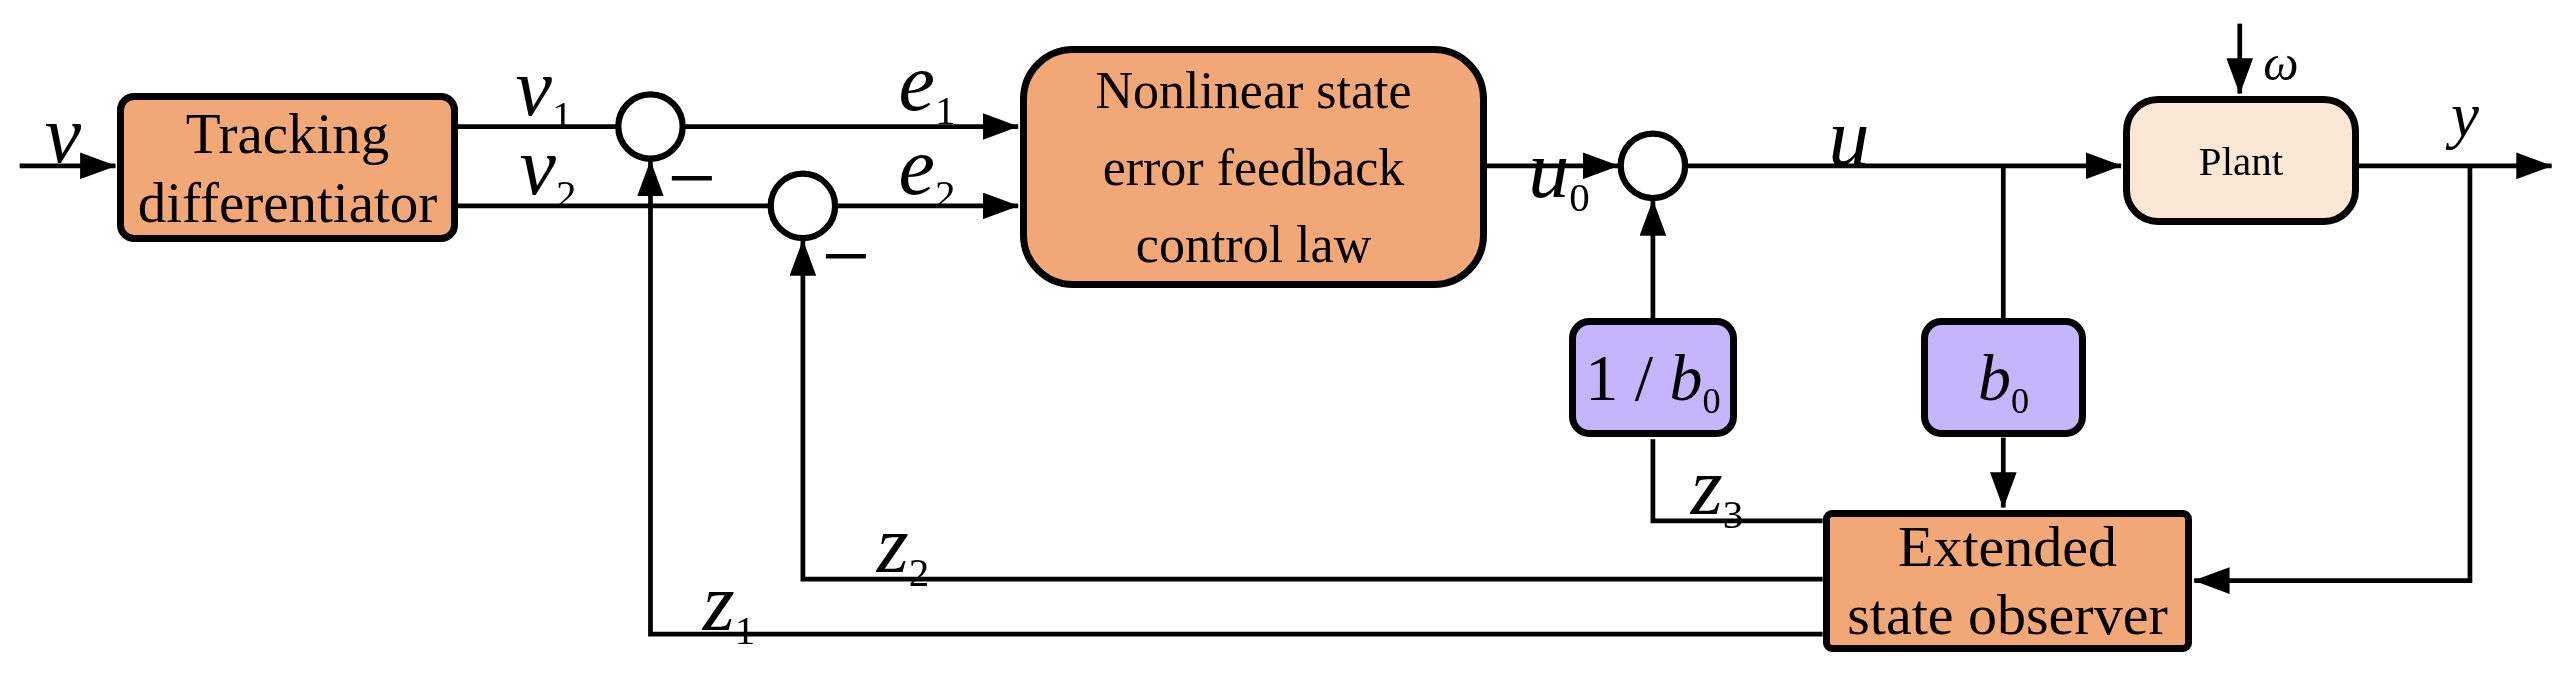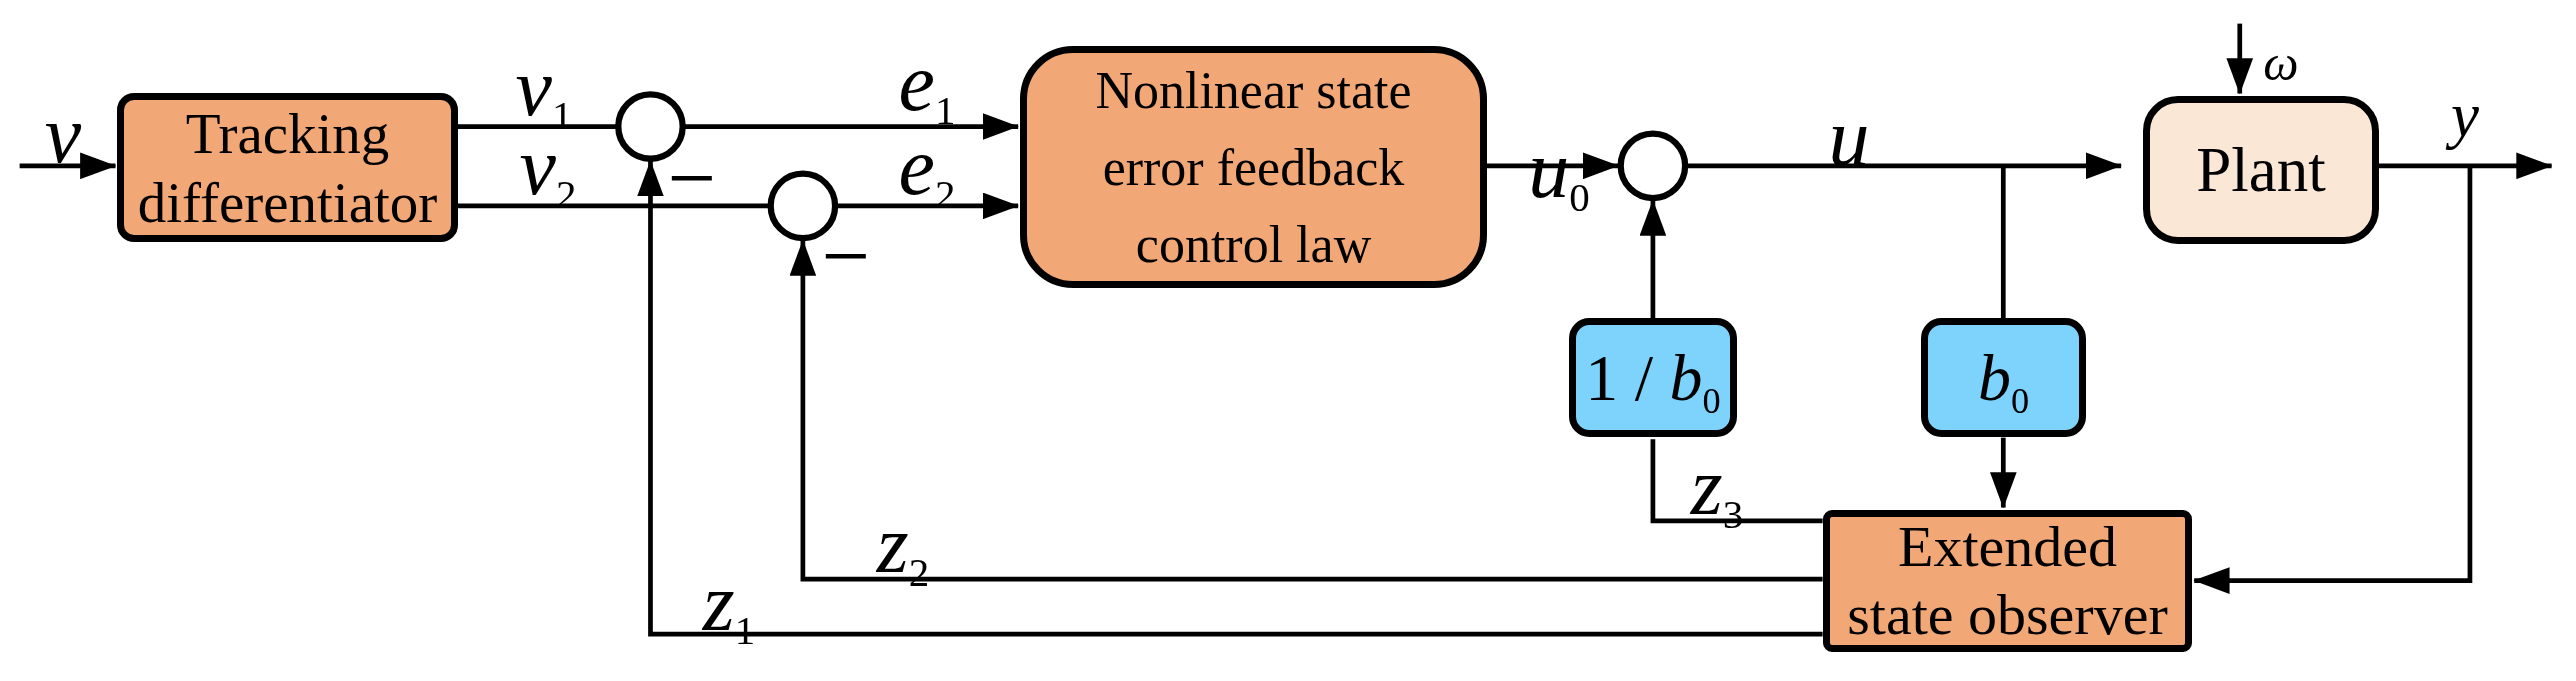--- a/index.html
+++ b/index.html
@@ -33,25 +33,25 @@
     border: 7px solid #000000;
     display: flex;
     flex-direction: column;
     align-items: center;
     justify-content: center;
     text-align: center;
     white-space: nowrap;
   }
   .block.orange { background: #F2A876; }
   .block.peach  { background: #FBE7D5; }
-  .block.green  { background: #7dd3fc; }
+  .block.green  { background: #c4b5fd; }
 
   .block.td    { left: 117px;  top: 93px; width: 341px; height: 149px; border-radius: 17px; font-size: 57px; line-height: 69px; }
   .block.nlsef { left: 1020px; top: 46px;  width: 467px; height: 242px; border-radius: 53px; font-size: 52px; line-height: 77px; }
-  .block.plant { left: 2123px; top: 96px; width: 236px; height: 148px; border-radius: 35px; font-size: 63px; margin-left: 20px; }
+  .block.plant { left: 2123px; top: 96px; width: 236px; height: 129px; border-radius: 35px; font-size: 41px; }
   .block.eso   { left: 1823px; top: 510px; width: 369px; height: 142px; border-radius: 9px; font-size: 58px; line-height: 68px; }
   .block.ginv  { left: 1569px; top: 318px; width: 168px; height: 119px; border-radius: 20.4px; font-size: 66px; }
   .block.gb0   { left: 1921px; top: 318px; width: 165px; height: 119px; border-radius: 20.4px; font-size: 66px; }
 
   .gain-label i { font-style: italic; }
   .gain-label sub { font-style: normal; font-size: 0.55em; vertical-align: -0.35em; line-height: 0; }
 
   .sig {
     position: absolute;
     transform: translate(-50%, -50%);

